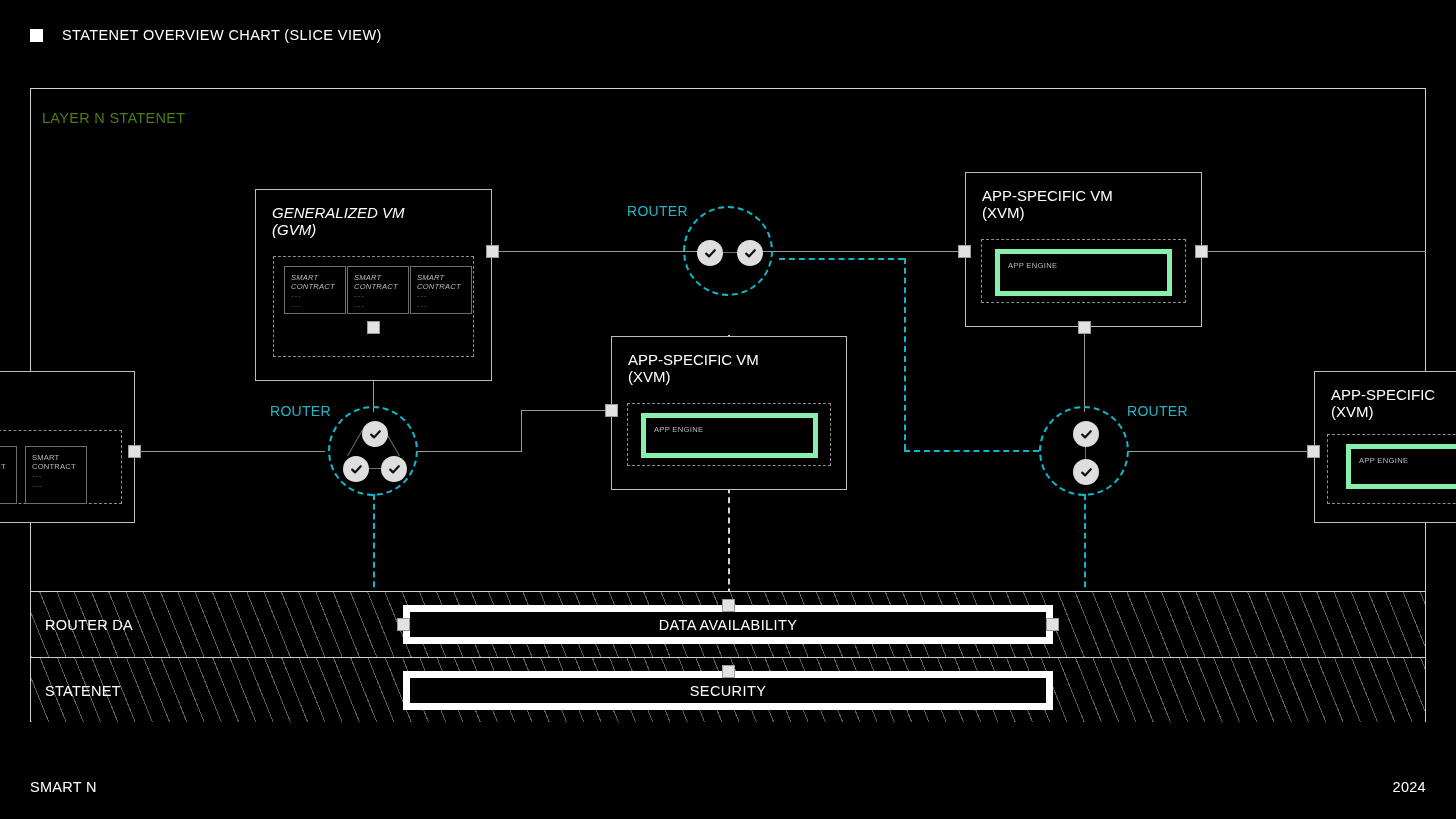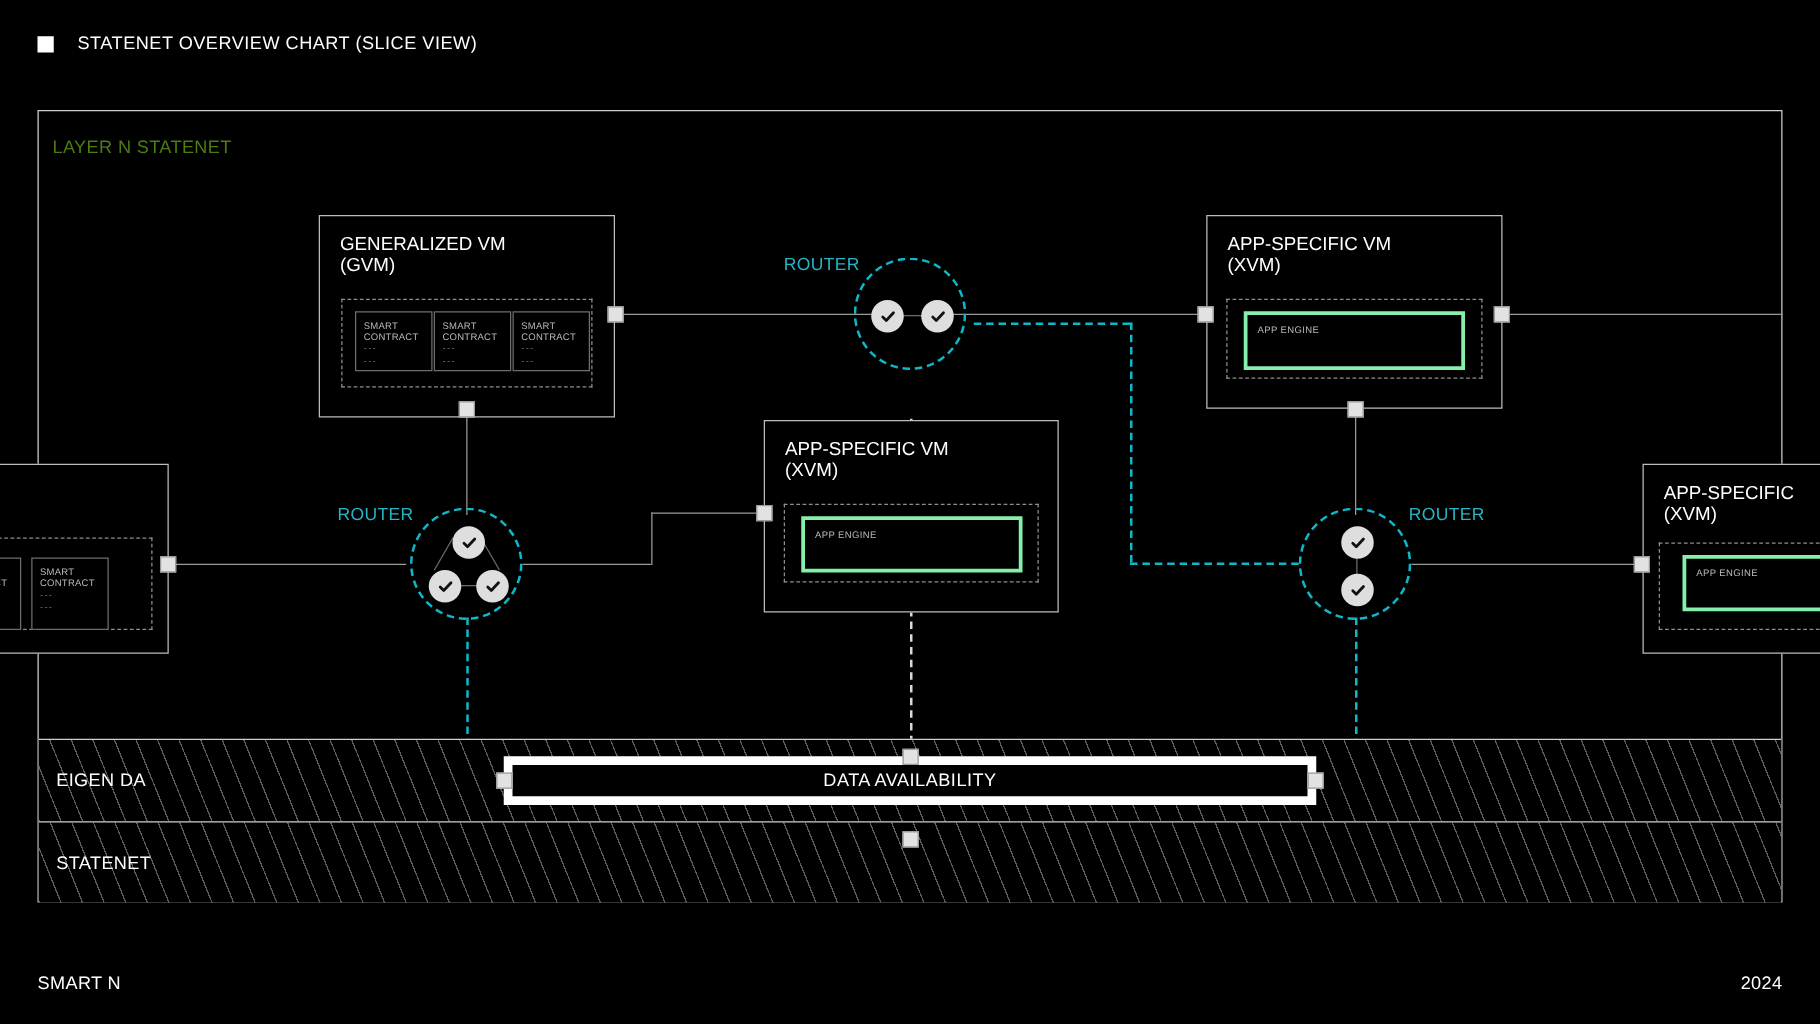--- a/index.html
+++ b/index.html
@@ -27,21 +27,21 @@
   .box { position:absolute; border:1px solid #bdbdbd; background:#000; }
   .box-title { position:absolute; left:16px; top:14px; color:#ffffff; font-size:15px; line-height:17px; white-space:nowrap; }
   .dashed-inner { position:absolute; border:1px dashed #8e8e8e; }
   .sc {
     position:absolute; border:1px solid #6e6e6e; background:#000;
     color:#b9b9b9; font-size:7.6px; line-height:9.2px; padding:6px 6px;
     letter-spacing:.2px;
   }
   .sc .dots { color:#6f6f6f; letter-spacing:1px; display:block; }
   .engine {
-    position:absolute; border:3px solid #86efac; background:#000;
+    position:absolute; border:5px solid #86efac; background:#000;
     color:#b9b9b9; font-size:7.6px; letter-spacing:.3px; padding:7px 8px;
   }
 
   
   .ln { position:absolute; background:#9a9a9a; }
   .ln.h { height:1px; }
   .ln.v { width:1px; }
   .handle { position:absolute; width:13px; height:13px; background:#e2e2e2; border:1px solid #9b9b9b; }
 
   .dash-c { position:absolute; }
@@ -128,21 +128,21 @@
       <span class="dots">---</span>
     </div>
     <div class="sc" style="left:94px; top:74px; width:62px; height:58px;">
       <span>SMART CONTRACT</span>
       <span class="dots">---</span>
       <span class="dots">---</span>
     </div>
   </div>
   <div class="handle" style="left:128px; top:445px;"></div>
 
-  <div class="box" style="left:255px; top:172px; width:237px; height:162px;">
+  <div class="box" style="left:255px; top:189px; width:237px; height:192px;font-style:italic;">
     <div class="box-title">
       <span>GENERALIZED VM</span><br>
       <span>(GVM)</span>
     </div>
     <div class="dashed-inner" style="left:17px; top:66px; right:17px; bottom:23px;"></div>
     <div class="sc" style="left:28px; top:76px; width:62px; height:48px;">
       <span>SMART CONTRACT</span>
       <span class="dots">---</span>
       <span class="dots">---</span>
     </div>
@@ -238,26 +238,27 @@
       </svg>
     </div>
     <div class="node" style="left:32px; top:51px;">
       <svg width="13" height="13" viewBox="0 0 13 13">
         <path d="M2.2 6.6 L5 9.4 L10.8 3.2" stroke="#111" stroke-width="2.2" fill="none" stroke-linecap="round" stroke-linejoin="round"></path>
       </svg>
     </div>
   </div>
 
   <div class="band" style="top:591px; height:66px;"></div>
-  <div class="band-label" style="left:45px; top:617px;">EIGEN DA</div>
+  <div class="band-label" style="left:45px; top:617px;">ROUTER DA</div>
   <div class="band-bar" style="left:403px; top:605px; width:650px; height:39px;">DATA AVAILABILITY</div>
   <div class="handle" style="left:397px; top:618px;"></div>
   <div class="handle" style="left:1046px; top:618px;"></div>
   <div class="handle" style="left:722px; top:599px;"></div>
 
   <div class="band" style="top:657px; height:65px;"></div>
   <div class="band-label" style="left:45px; top:683px;">STATENET</div>
+  <div class="band-bar" style="left:403px; top:671px; width:650px; height:39px;">SECURITY</div>
   <div class="handle" style="left:722px; top:665px;"></div>
 
   <div class="ftr l">SMART N</div>
   <div class="ftr r">2024</div>
 
 </div>
 
 </body></html>

